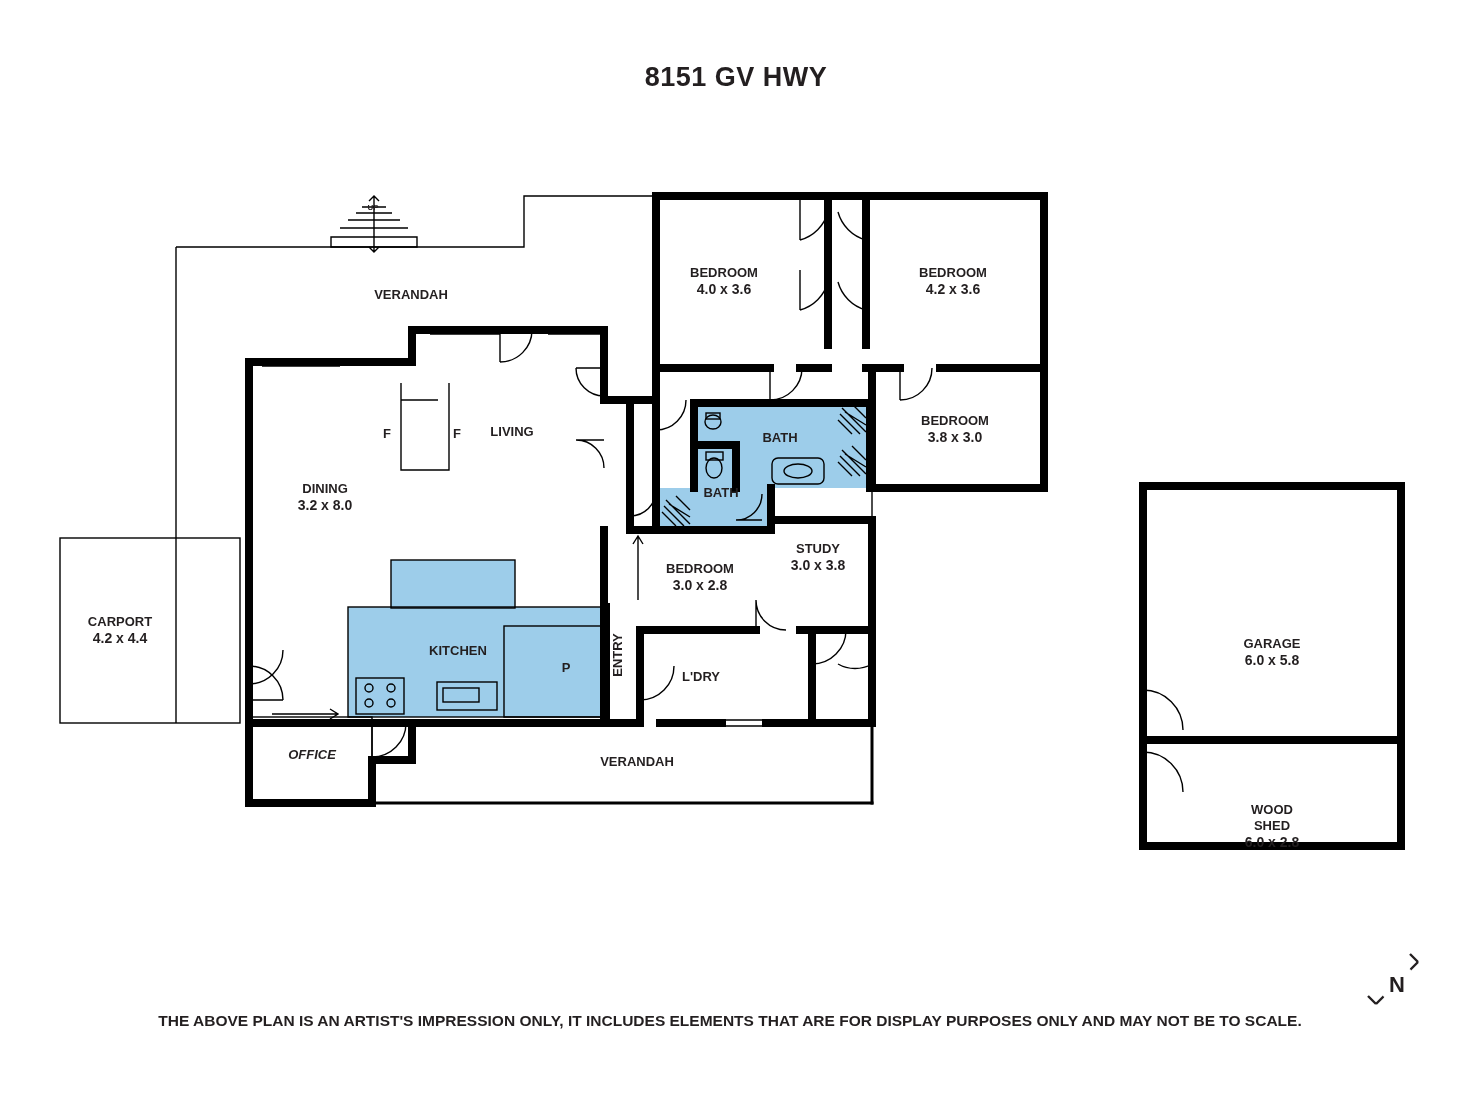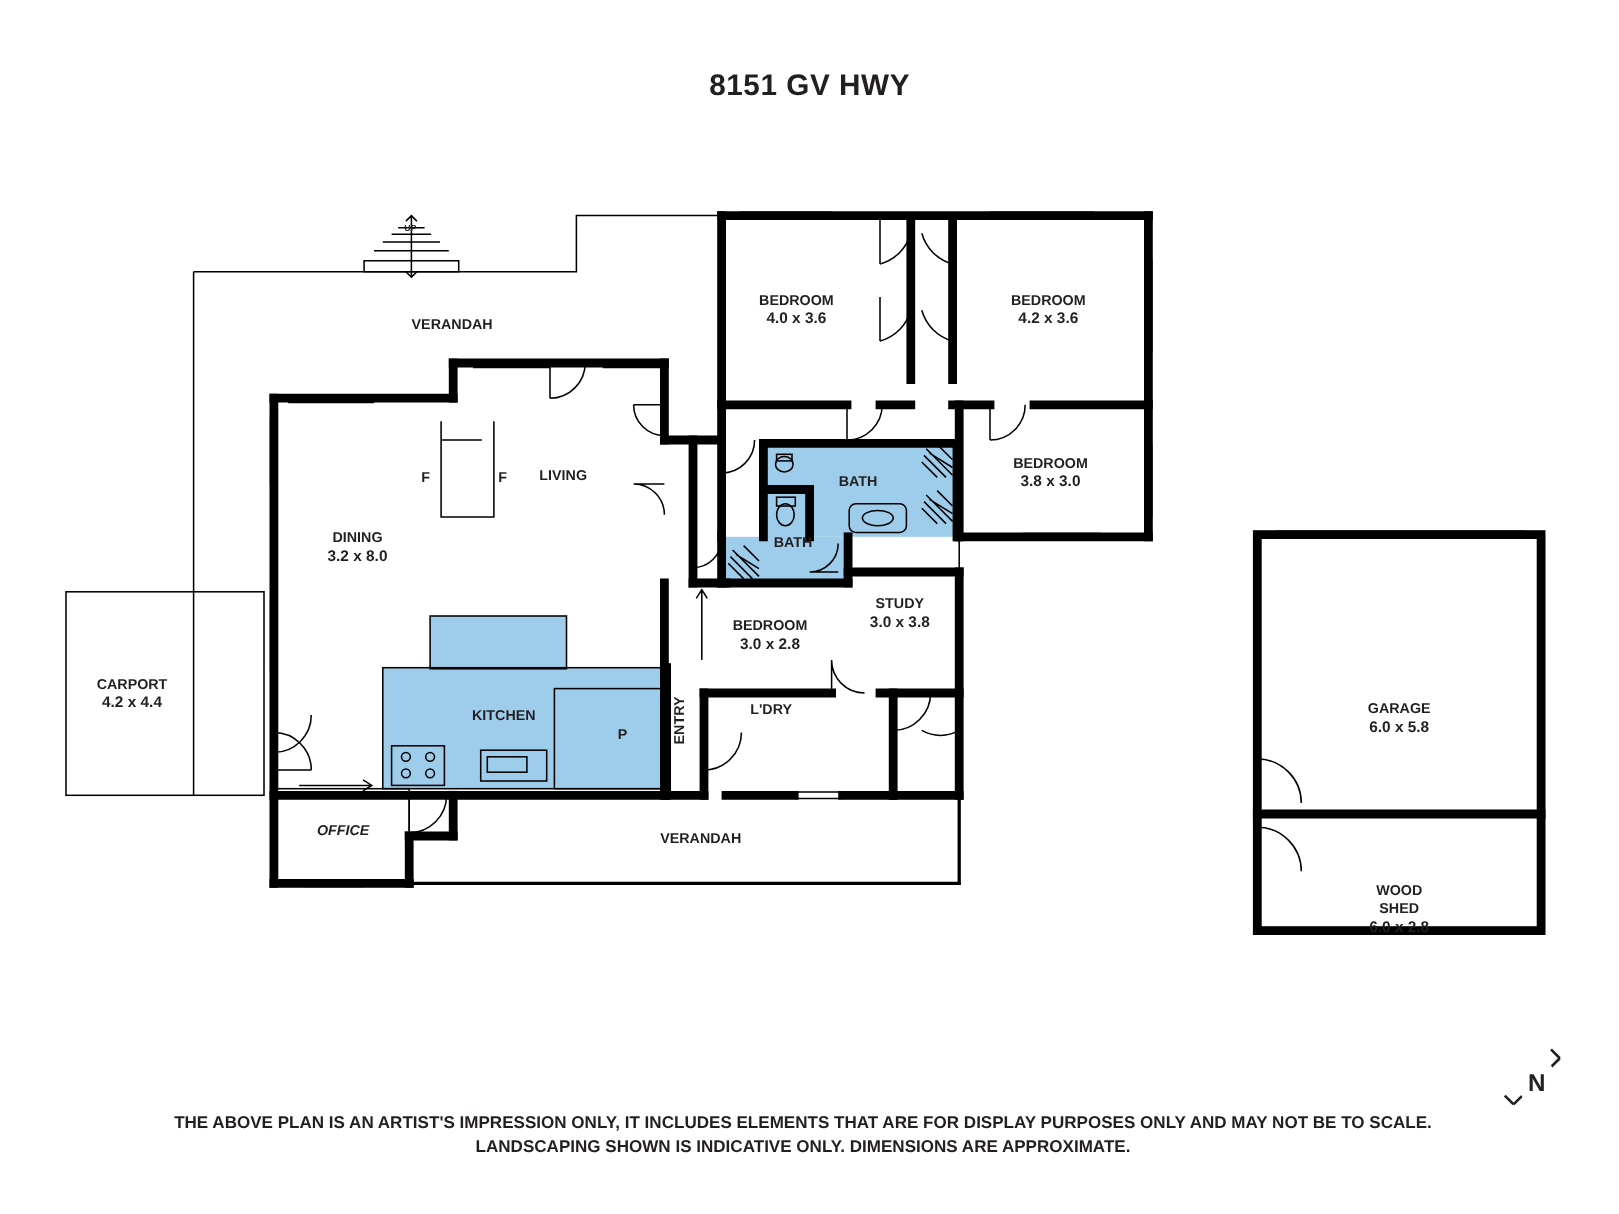--- a/index.html
+++ b/index.html
@@ -262,24 +262,23 @@
     <div class="lbl" style="left: 457px; top: 434px;"><span>F</span></div>
     <div class="lbl" style="left: 780px; top: 438px;"><span>BATH</span></div>
     <div class="lbl" style="left: 325px; top: 497px;"><span>DINING</span><span class="dim">3.2 x 8.0</span></div>
     <div class="lbl" style="left: 721px; top: 493px;"><span>BATH</span></div>
     <div class="lbl" style="left: 818px; top: 557px;"><span>STUDY</span><span class="dim">3.0 x 3.8</span></div>
     <div class="lbl" style="left: 700px; top: 577px;"><span>BEDROOM</span><span class="dim">3.0 x 2.8</span></div>
     <div class="lbl" style="left: 120px; top: 630px;"><span>CARPORT</span><span class="dim">4.2 x 4.4</span></div>
     <div class="lbl" style="left: 458px; top: 651px;"><span>KITCHEN</span></div>
     <div class="lbl" style="left: 566px; top: 668px;"><span>P</span></div>
     <div class="lbl vert" style="left: 618px; top: 655px;"><span>ENTRY</span></div>
-    <div class="lbl" style="left: 701px; top: 645px;"><span>L'DRY</span></div>
+    <div class="lbl" style="left: 701px; top: 677px;"><span>L'DRY</span></div>
     <div class="lbl" style="left: 312px; top: 755px; font-style: italic;"><span>OFFICE</span></div>
     <div class="lbl" style="left: 637px; top: 762px;"><span>VERANDAH</span></div>
     <div class="lbl" style="left: 1272px; top: 652px;"><span>GARAGE</span><span class="dim">6.0 x 5.8</span></div>
     <div class="lbl" style="left: 1272px; top: 826px;"><span>WOOD
 SHED</span><span class="dim">6.0 x 2.8</span></div>
   </div>
 
 <div class="disclaimer">
   <span>THE ABOVE PLAN IS AN ARTIST'S IMPRESSION ONLY, IT INCLUDES ELEMENTS THAT ARE FOR DISPLAY PURPOSES ONLY AND MAY NOT BE TO SCALE.</span><br>
-  <span>LANDSCAPING SHOWN IS INDICATIVE ONLY. DIMENSIONS ARE APPROXIMATE.</span>
 </div>
 
 </body></html>

